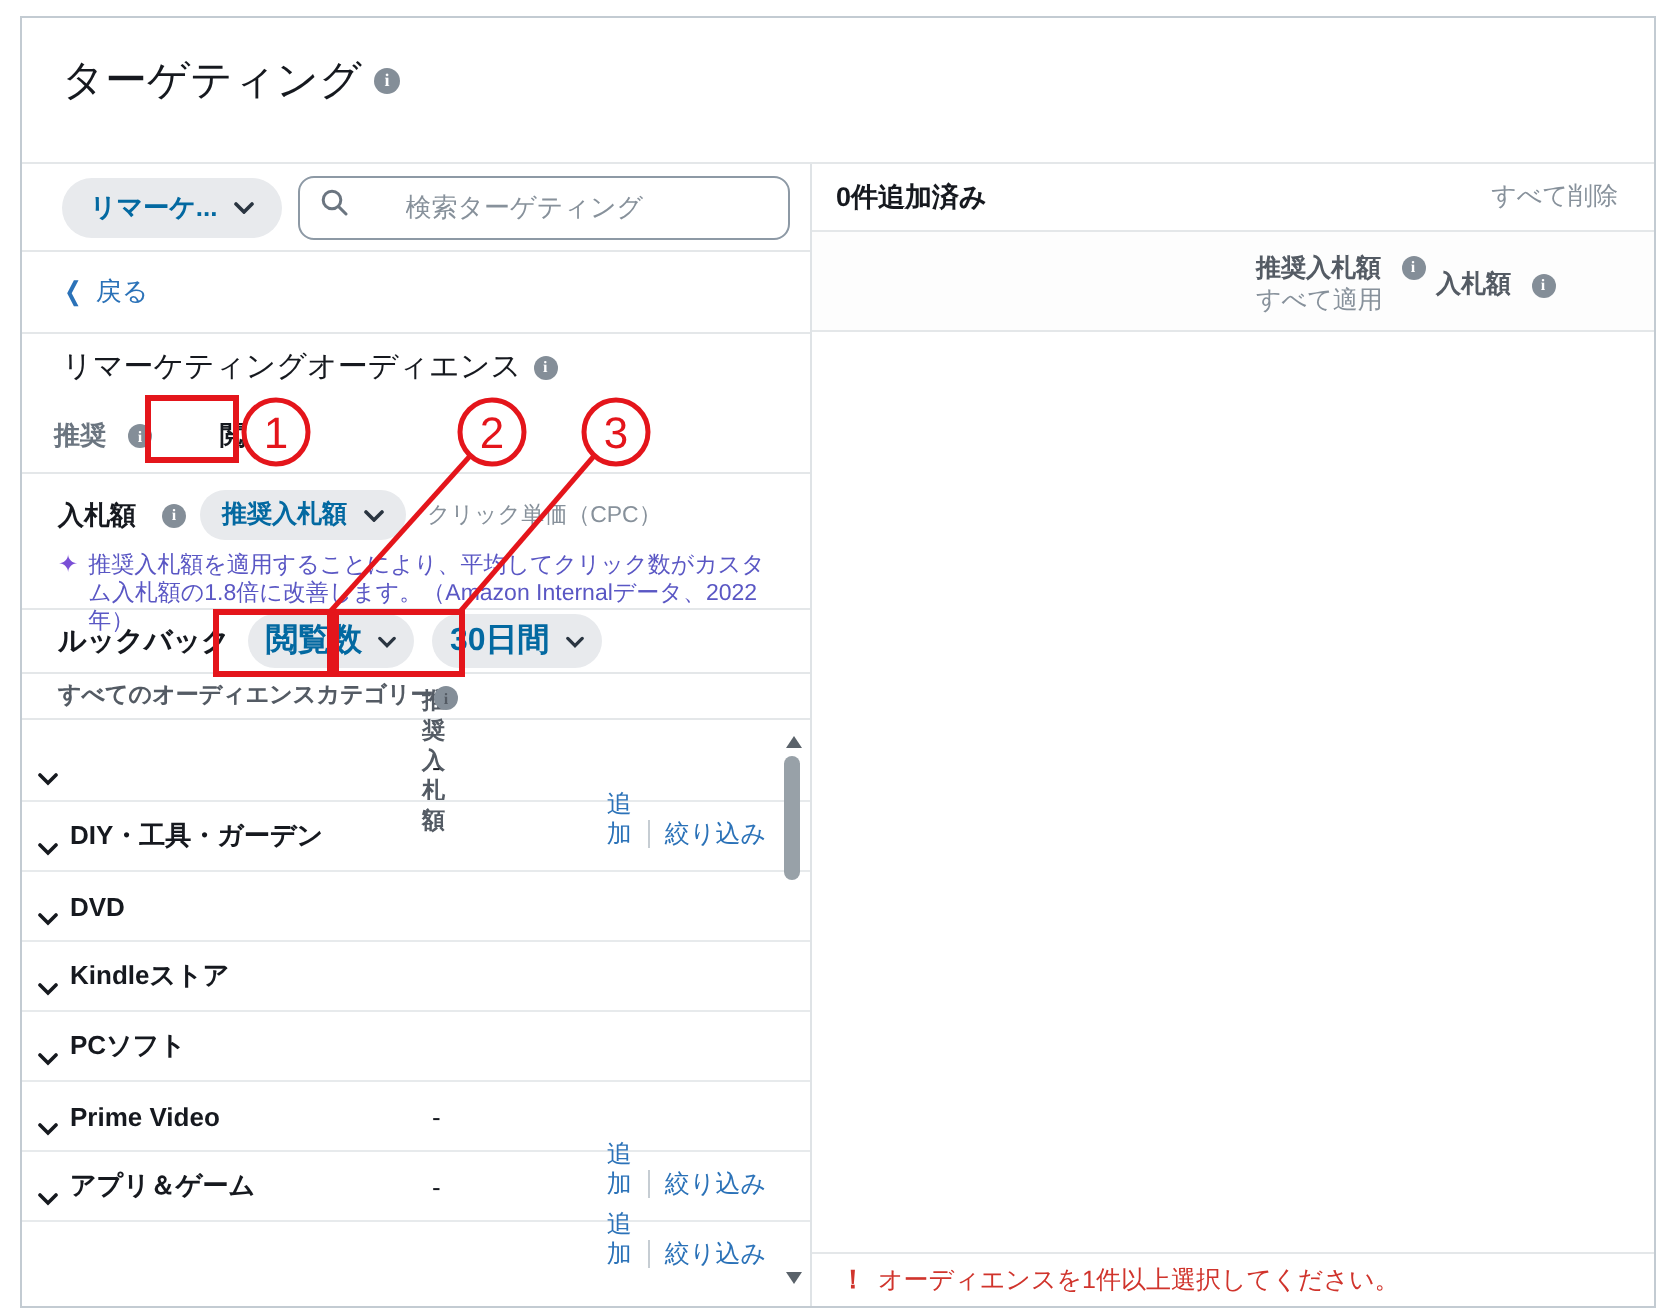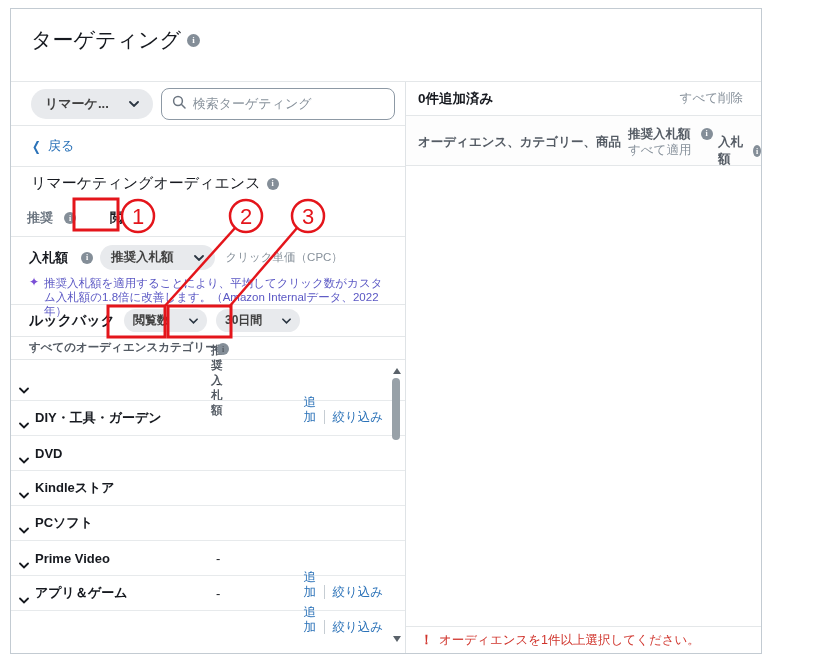--- a/index.html
+++ b/index.html
@@ -1,44 +1,44 @@
 <!DOCTYPE html>
 <html><head>
 <meta charset="utf-8">
 <style>
   * { margin:0; padding:0; box-sizing:border-box; }
   html,body { width:840px; height:654px; background:#fff;
     font-family:"Liberation Sans","DejaVu Sans",sans-serif; color:#16191f; }
   .stage { position:relative; width:840px; height:654px; overflow:hidden; background:#fff; }
 
-  .card { position:absolute; left:10px; top:8px; width:752px; height:646px;
+  .card { position:absolute; left:10px; top:8px; width:818px; height:646px;
     background:#fff; border:1px solid #c3cbd2; overflow:hidden; }
 
   
   .title-bar { height:73px; border-bottom:1px solid #e4e7e9; display:flex; align-items:center; padding:0 0 10px 20px; }
   .page-title { font-size:21px; font-weight:400; color:#16191f; }
   .info-i { display:inline-flex; align-items:center; justify-content:center;
     width:13px; height:13px; border-radius:50%; background:#848e98; color:#fff;
     font-size:9px; font-weight:700; font-family:"Liberation Serif",serif; margin-left:6px; vertical-align:2px; }
   .info-i.sm { width:12px; height:12px; font-size:8px; }
 
   
   .body { display:flex; height:572px; }
   .left { width:395px; border-right:1px solid #dfe3e6; display:flex; flex-direction:column; }
   .right { flex:1; display:flex; flex-direction:column; }
 
   
   .search-row { height:44px; border-bottom:1px solid #e4e7e9; display:flex; align-items:center; gap:8px; padding:0 10px 0 20px; }
-  .pill-dd { display:inline-flex; align-items:center; gap:20px; background:#e8eaed; border-radius:999px;
-    padding:6px 14px; font-size:13px; font-weight:700; color:#404040; cursor:pointer; white-space:nowrap; }
+  .pill-dd { display:inline-flex; align-items:center; gap:8px; background:#e8eaed; border-radius:999px;
+    padding:6px 14px; font-size:13px; font-weight:700; color:#0369a1; cursor:pointer; white-space:nowrap; }
   .chev svg { display:block; }
   .search-box { flex:1; height:32px; border:1px solid #8d99a5; border-radius:8px; background:#fff;
     display:flex; align-items:center; padding:0 10px; gap:7px; }
   .search-box input { border:none; outline:none; flex:1; font-size:13px; color:#16191f;
-    font-family:inherit; background:transparent; }
+    font-family:inherit; background:transparent;margin-left:22px; }
   .search-box input::placeholder { color:#87919b; }
 
   .back-row { height:41px; border-bottom:1px solid #e4e7e9; display:flex; align-items:center; padding-left:20px; }
   .back-link { color:#2b72b8; font-size:13px; display:inline-flex; align-items:center; gap:6px; cursor:pointer; }
   .back-chev { font-size:13px; font-weight:700; transform:scaleX(.8); }
 
   .section-title-row { height:33px; display:flex; align-items:center; padding-left:20px; }
   .section-title { font-size:15px; color:#16191f; }
 
   .tabs-row { height:37px; border-bottom:1px solid #e4e7e9; display:flex; align-items:center; padding-left:16px; }
@@ -48,21 +48,21 @@
   .bid-row { height:68px; border-bottom:1px solid #e4e7e9; padding:8px 14px 0 18px; }
   .bid-line { display:flex; align-items:center; gap:7px; }
   .bold-label { font-size:13px; font-weight:700; color:#16191f; }
   .pill-dd.sm { padding:4px 11px; font-size:12.5px; }
   .unit-text { color:#87919b; font-size:11.5px; margin-left:4px; }
   .tip { margin-top:6px; display:flex; gap:5px; font-size:11.5px; line-height:14px; color:#5a57c4; padding-right:6px; }
   .sparkle { color:#7a4fd6; font-size:12px; line-height:13px; }
 
   .lookback-row { height:32px; border-bottom:1px solid #e4e7e9; display:flex; align-items:center; gap:9px; padding-left:18px; }
   .lookback-label { font-size:14px; font-weight:700; }
-  .pill-dd.xs { padding:3px 9px; font-size:12px; }
+  .pill-dd.xs { padding:3px 9px; font-size:16px; }
 
   .listhead-row { height:23px; border-bottom:1px solid #e4e7e9; position:relative; }
   .listhead-row span { position:absolute; top:3px; font-size:11.5px; font-weight:700; color:#545b64;text-align:center; }
   .lh-col1 { left:18px; }
   .lh-col2 { left:200px; display:inline-flex; align-items:center; gap:4px; }
 
   .cat-list { position:relative; flex:1; overflow:hidden; padding-top:6px; }
   .cat-row { height:35px; border-bottom:1px solid #e7eaec; position:relative; display:flex; align-items:center; }
   .cat-chev { position:absolute; left:8px; top:14px; }
   .cat-name { margin-left:24px; font-size:13px; font-weight:700; color:#16191f; }
@@ -278,21 +278,20 @@
         </div>
       </div>
 
       <div class="right">
         <div class="added-row">
           <span class="added-title">0件追加済み</span>
           <span class="remove-all">すべて削除</span>
         </div>
 
         <div class="cols-row">
-          <span class="c col1">オーディエンス、カテゴリー、商品</span>
           <span class="c col2">
             <span class="l1">
               <span>推奨入札額</span>
               <span class="info-i sm">i</span>
             </span><br>
             <span class="l2">すべて適用</span>
           </span>
           <span class="c col3">
             <span>入札額</span>
             <span class="info-i sm">i</span>

